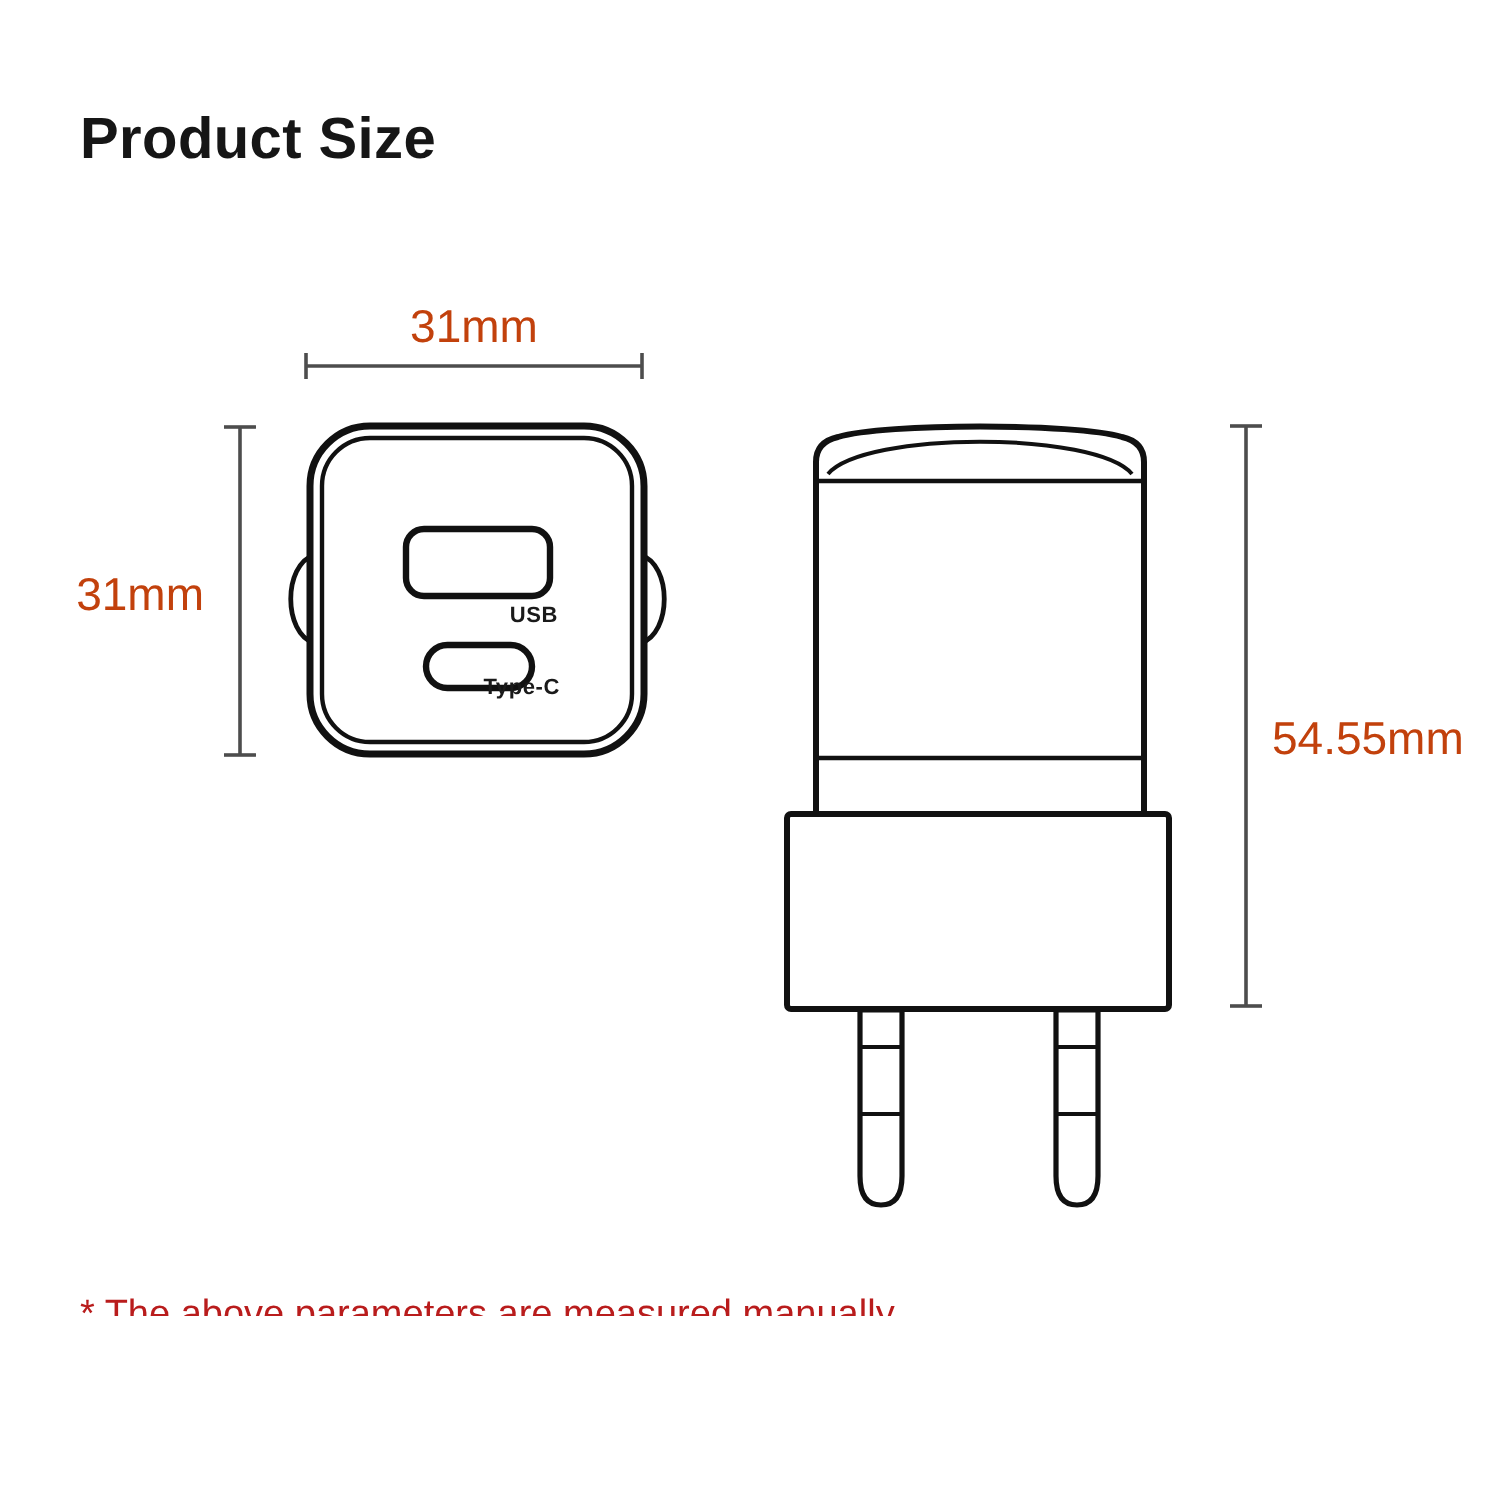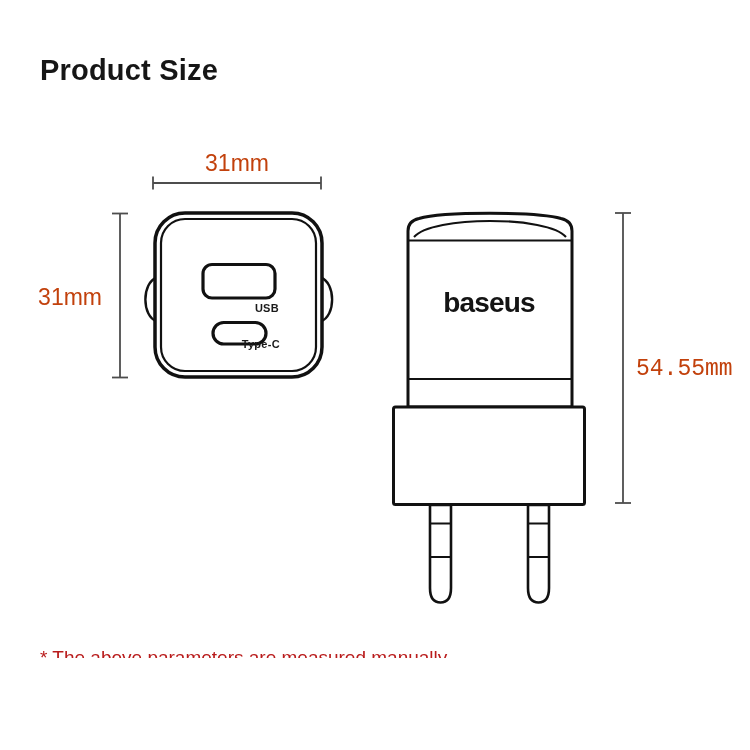--- a/index.html
+++ b/index.html
@@ -27,21 +27,21 @@
     color: #161616;
   }
   .dim-label {
     font-size: 23px;
     font-weight: 500;
     color: #c2410c;
     white-space: nowrap;
   }
   .dim-label-top    { left: 177px; top: 150px; width: 120px; text-align: center; }
   .dim-label-left   { left: 16px;  top: 284px; width: 86px;  text-align: right; }
-  .dim-label-right  { left: 636px; top: 356px; font-family: Liberation Mono, monospace; }
+  .dim-label-right  { left: 636px; top: 356px; }
 
   .port-label {
     font-size: 11px;
     font-weight: 700;
     color: #1a1a1a;
     letter-spacing: 0.3px;
     text-align: right;
     width: 80px;
   }
   .usb-label   { left: 199px; top: 302px; }
@@ -133,19 +133,18 @@
   <div class="abs dim-label dim-label-top">31mm</div>
 
   <div class="abs dim-label dim-label-left">31mm</div>
 
   <div class="abs dim-label dim-label-right">54.55mm</div>
 
   <div class="abs port-label usb-label">USB</div>
 
   <div class="abs port-label typec-label">Type-C</div>
 
-  <div class="abs brand-logo">baseus</div>
 
   <div class="abs footnote">
     <div class="line1">* The above parameters are measured manually.</div>
   </div>
 
 </div>
 
 </body></html>

